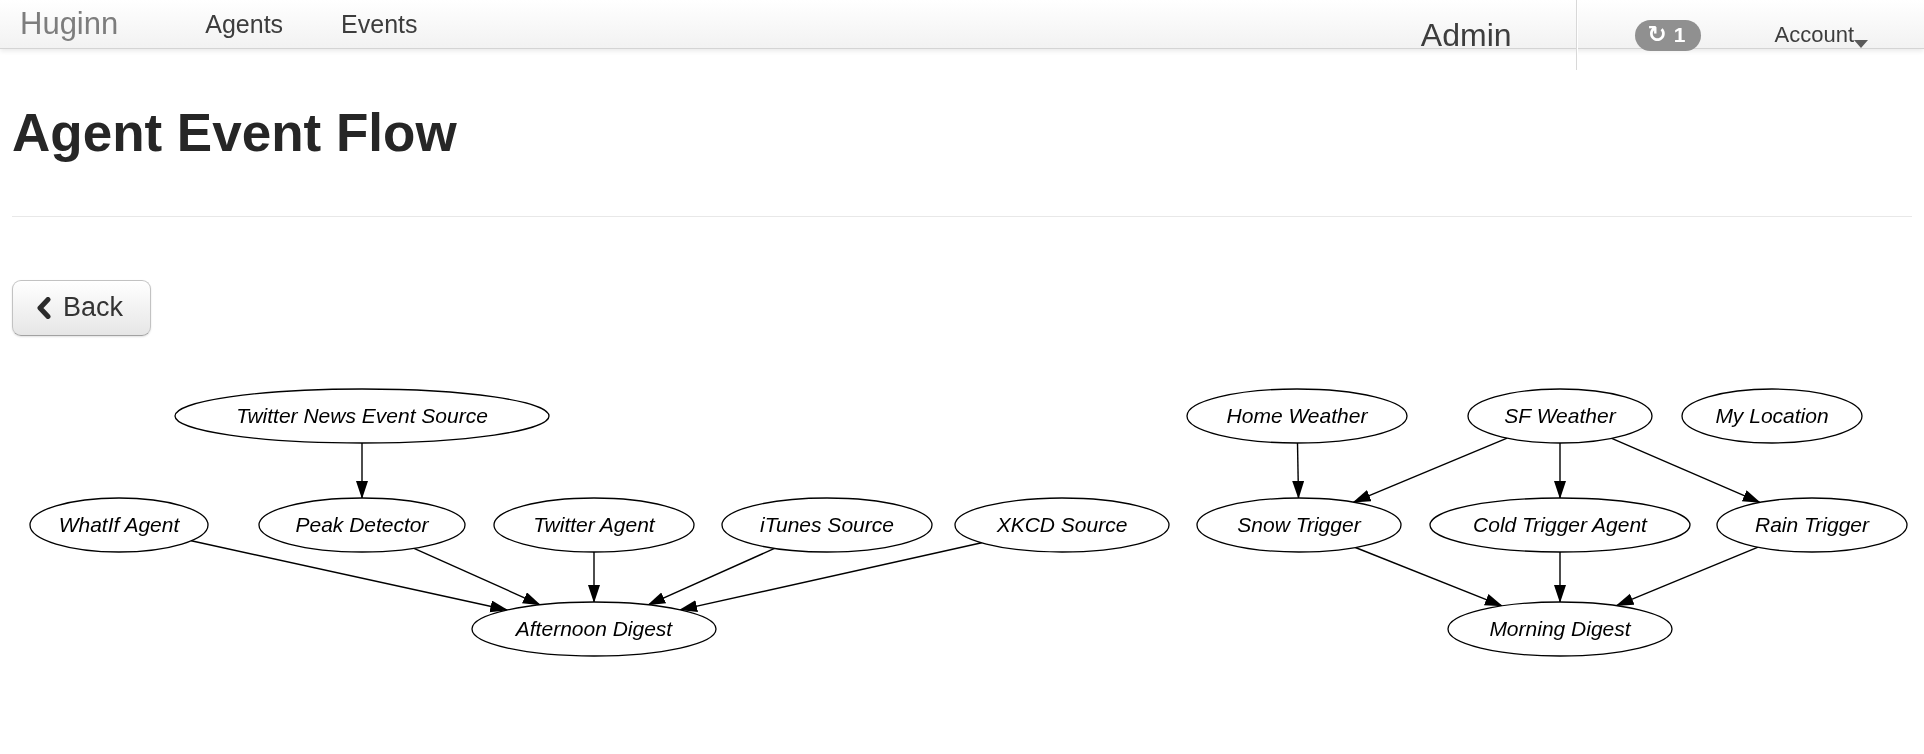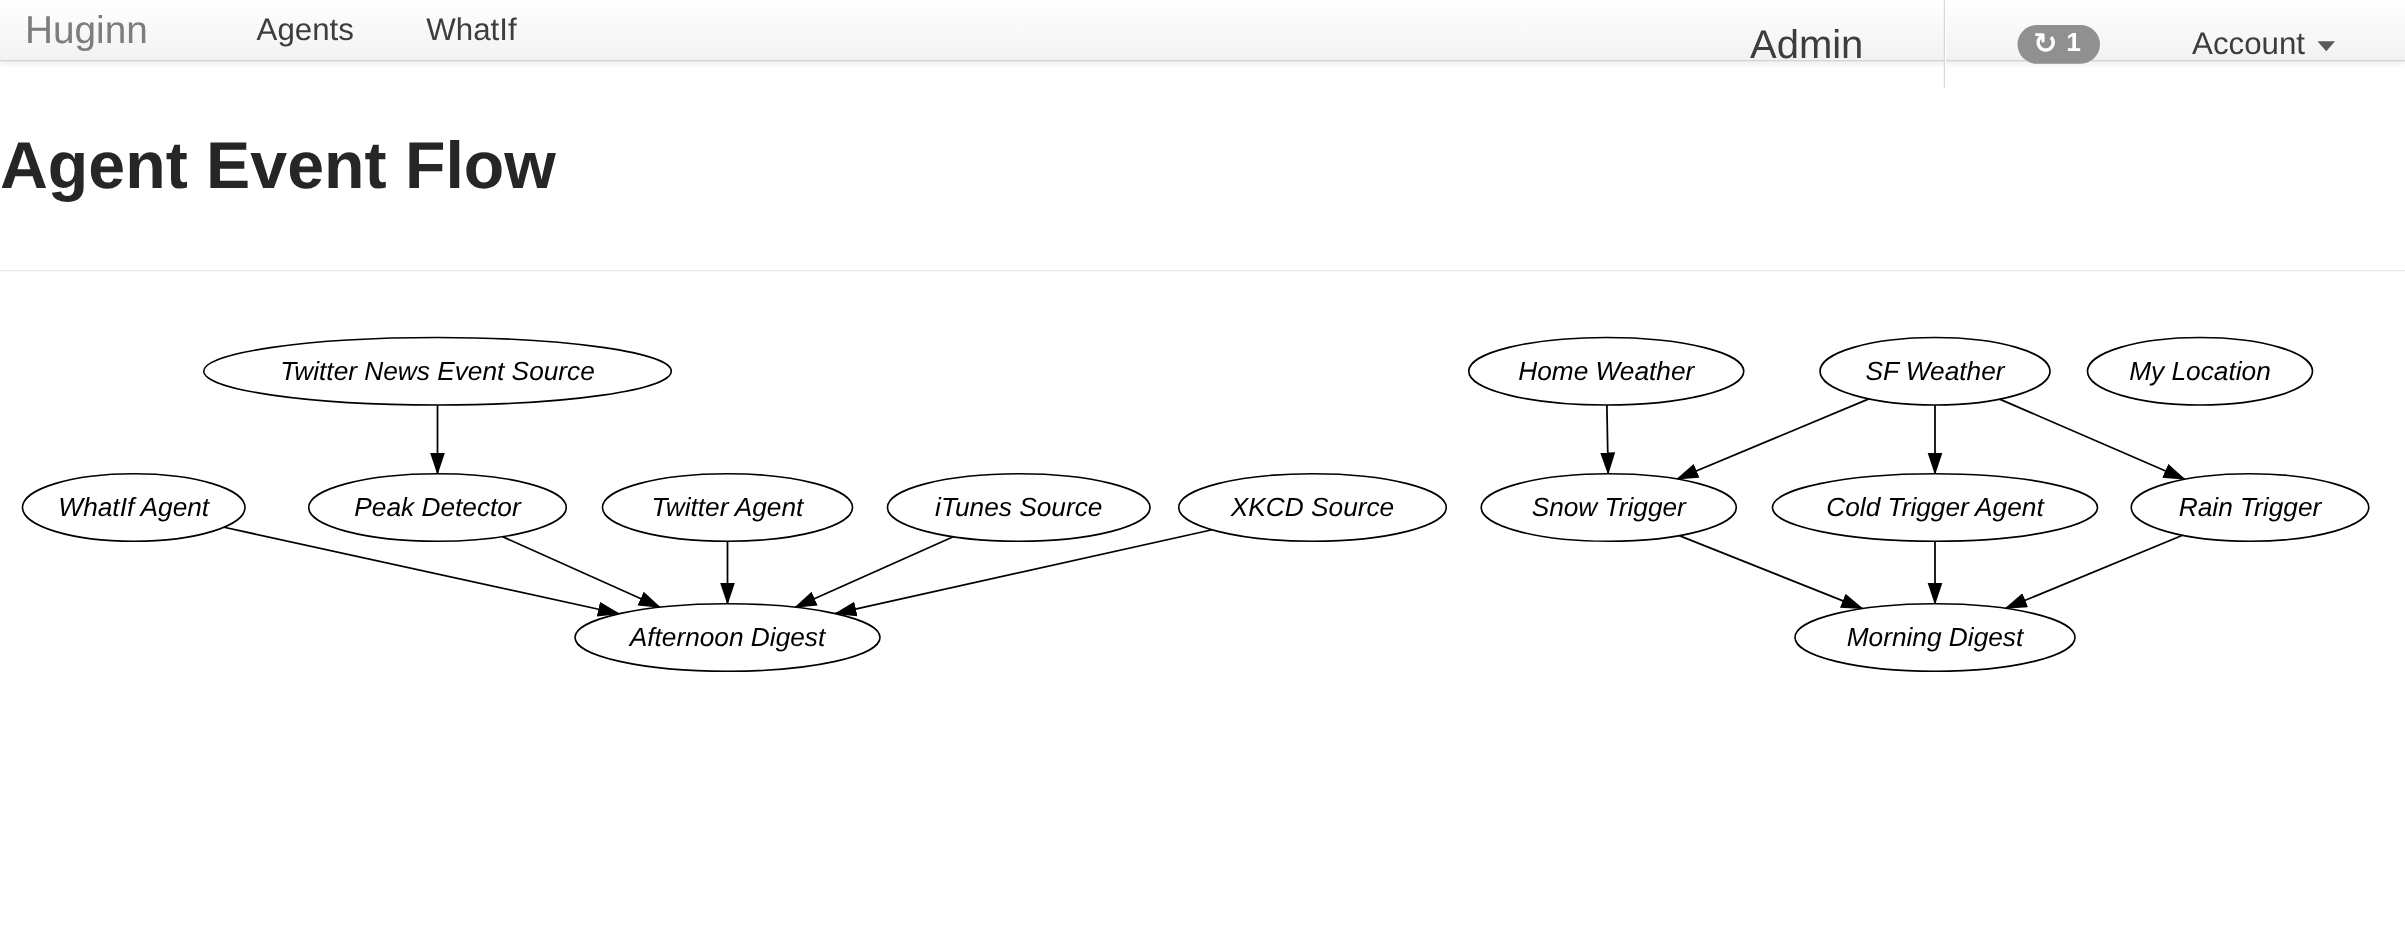--- a/index.html
+++ b/index.html
@@ -22,26 +22,26 @@
   .nav-admin { font-size:32px; color:#3d3d3d; text-decoration:none; margin-right:64px; }
   .nav-divider { width:1px; height:70px; background:#d8d8d8; box-shadow:1px 0 0 #ffffff; }
   .jobs-badge {
     display:flex; align-items:center; gap:7px;
     background:#909090; color:#ffffff;
     border-radius:17px; padding:3px 15px 4px 13px;
     margin:0 74px 0 58px; text-decoration:none;
   }
   .jobs-badge .refresh-glyph { font-size:23px; line-height:23px; font-weight:bold; }
   .jobs-badge .count { font-size:21px; font-weight:bold; }
-  .nav-account { display:flex; align-items:center; gap:10px; font-size:25px; color:#3d3d3d; text-decoration:none; }
+  .nav-account { display:flex; align-items:flex-end; font-size:22px; color:#3d3d3d; text-decoration:none; }
   .caret { width:0; height:0; border-left:7px solid transparent; border-right:7px solid transparent;
            border-top:8px solid #5a5a5a; margin-top:3px; }
 
   
-  .main { padding:0 0; }
+  .main { padding:0 12px; }
   .page-title { margin-top:55px; font-size:53px; font-weight:700; color:#262626; line-height:1.1; }
   .title-hr { border:none; border-top:1px solid #e8e8e8; margin-top:54px; margin-right:0; }
 
   .btn-back {
     display:inline-flex; align-items:center; gap:12px;
     margin-top:63px;
     background:linear-gradient(#ffffff,#e6e6e6);
     border:1px solid #c2c2c2; border-bottom-color:#a2a2a2;
     border-radius:9px;
     padding:11px 27px 12px 23px;
@@ -56,40 +56,46 @@
   .node-label { font-size:21px; fill:#000000; text-anchor:middle; font-family:"Liberation Sans","DejaVu Sans",sans-serif; }
   .edge { stroke:#000000; stroke-width:1.4px; }
 </style>
 </head>
 <body>
 
 <div class="navbar">
   <a class="brand" href="#">Huginn</a>
   <div class="nav-left">
     <a class="nav-link" href="#">Agents</a>
-    <a class="nav-link" href="#">WhatIf</a>
+    <a class="nav-link" href="#">Events</a>
   </div>
   <div class="nav-right">
     <a class="nav-admin" href="#">Admin</a>
     <div class="nav-divider"></div>
     <a class="jobs-badge" href="#">
       <span class="refresh-glyph">↻</span>
       <span class="count">1</span>
     </a>
     <a class="nav-account" href="#">
       <span>Account</span>
       <span class="caret"></span>
     </a>
   </div>
 </div>
 
 <div class="main">
   <h1 class="page-title">Agent Event Flow</h1>
   <hr class="title-hr">
 
+  <button class="btn-back">
+    <svg width="15" height="22" viewBox="0 0 15 22">
+      <polyline points="12,2.5 4,11 12,19.5" fill="none" stroke="#2b2b2b" stroke-width="5" stroke-linecap="round" stroke-linejoin="round"></polyline>
+    </svg>
+    <span>Back</span>
+  </button>
 
   <div class="graph-wrap">
     <svg id="graph-svg" width="1924" height="300" viewBox="0 420 1924 300">
       <defs>
         <marker id="arrow" markerUnits="userSpaceOnUse" markerWidth="19" markerHeight="14" refX="17" refY="6" orient="auto">
           <path d="M0,0 L18,6 L0,12 z" fill="#000000"></path>
         </marker>
       </defs>
     <line x1="350.0" y1="491.0" x2="350.0" y2="546.0" class="edge" marker-end="url(#arrow)"></line>
         <line x1="179.2" y1="588.8" x2="495.3" y2="658.0" class="edge" marker-end="url(#arrow)"></line>

